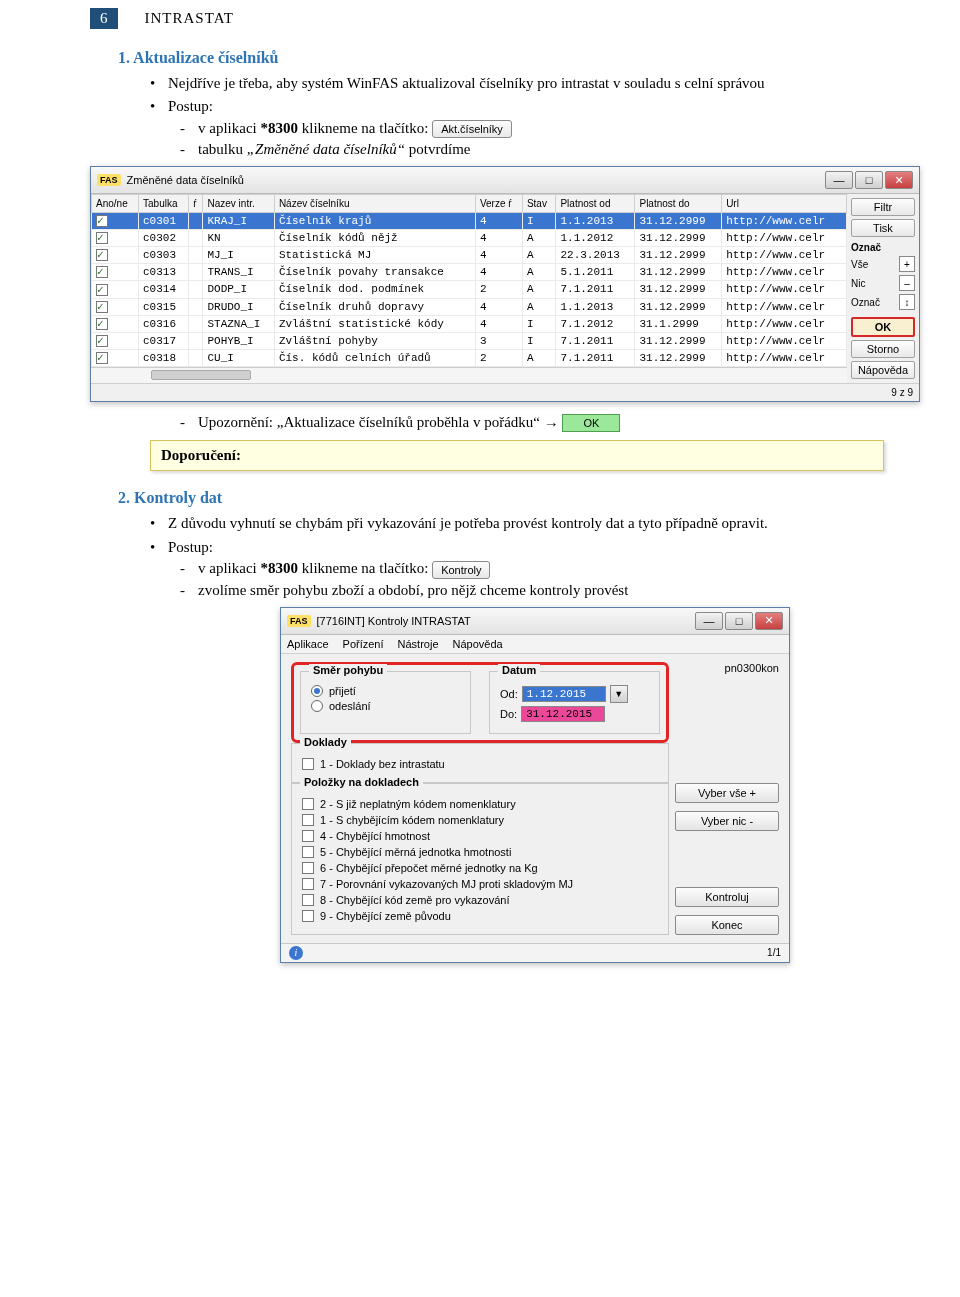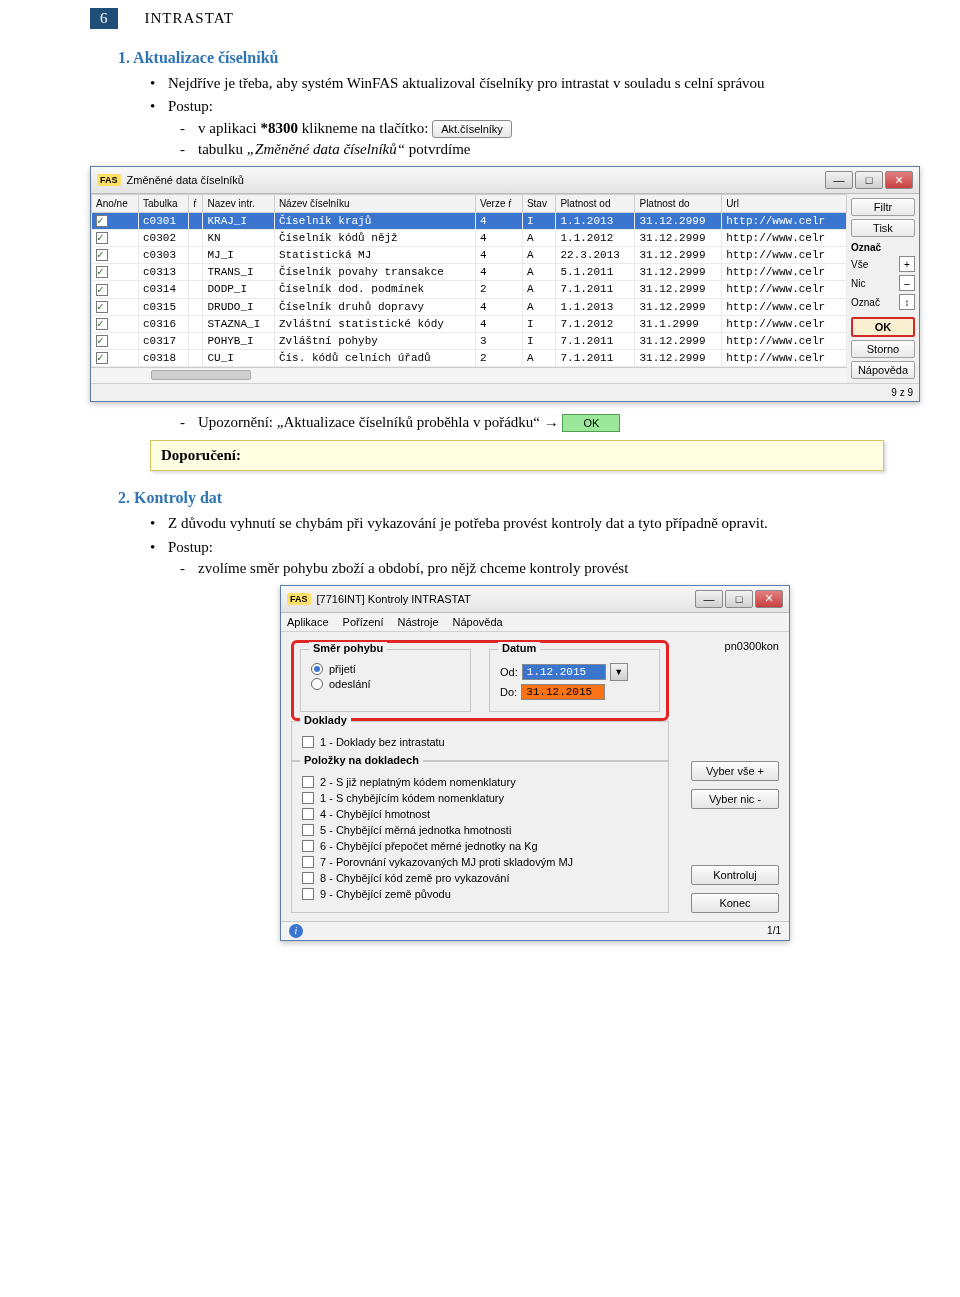--- a/index.html
+++ b/index.html
@@ -201,39 +201,39 @@
     font-weight: bold;
   }
   .red-outline { border: 3px solid #e12424; border-radius: 6px; padding: 6px; }
   .row-flex { display: flex; gap: 18px; }
   .radio-row { display: flex; align-items: center; gap: 6px; margin: 3px 0; }
   .radio { width: 12px; height: 12px; border: 1px solid #666; border-radius: 50%; display: inline-block; position: relative; background: #fff; }
   .radio.sel::after { content: ""; position: absolute; width: 6px; height: 6px; background: #3a76d0; border-radius: 50%; top: 2px; left: 2px; }
   .date-field {
     font-family: "Courier New", monospace;
     font-size: 11px;
-    background: #f97316; border: 1px solid #888;
+    background: #ec4899; border: 1px solid #888;
     padding: 1px 4px; width: 84px;
     display: inline-block;
   }
   .date-field.sel { background: #3a76d0; color: #fff; }
   .dd-btn {
     width: 18px; height: 18px; border: 1px solid #888;
     background: linear-gradient(#f3f3f3,#d0d0d0);
     display: inline-flex; align-items: center; justify-content: center;
     font-size: 9px;
   }
   .chk-row { display: flex; align-items: center; gap: 6px; margin: 4px 0; }
   .btn2 {
     font-family: Tahoma, sans-serif; font-size: 11px;
     background: linear-gradient(#fdfdfd,#e4e4e4);
     border: 1px solid #8a8a8a;
     border-radius: 2px;
     padding: 3px 10px;
-    width: 88px;
+    width: 104px;
     text-align: center;
   }
   .win2-status {
     border-top: 1px solid #c8c8c8;
     padding: 2px 8px;
     display: flex; justify-content: space-between;
     align-items: center;
     font-size: 10px;
     background: #f3f3f3;
   }
@@ -450,20 +450,24 @@
   <div class="recbox">
     <b>Doporučení:</b>
   </div>
 
   <div class="section-heading">2. Kontroly dat</div>
   <ul class="outer">
     <li>Z důvodu vyhnutí se chybám při vykazování je potřeba provést kontroly dat a tyto případně opravit.</li>
     <li>Postup:</li>
   </ul>
   <ul class="inner" style="margin-left:90px;">
+    <li>
+      <span>v aplikaci </span><b>*8300</b><span> klikneme na tlačítko: </span>
+      <span class="inline-btn">Kontroly</span>
+    </li>
     <li>zvolíme směr pohybu zboží a období, pro nějž chceme kontroly provést</li>
   </ul>
 
   <div class="win win2">
     <div class="titlebar">
       <div class="titlebar-left">
         <span class="fas-badge">FAS</span>
         <span>[7716INT] Kontroly INTRASTAT</span>
       </div>
       <div class="win-ctrls">

